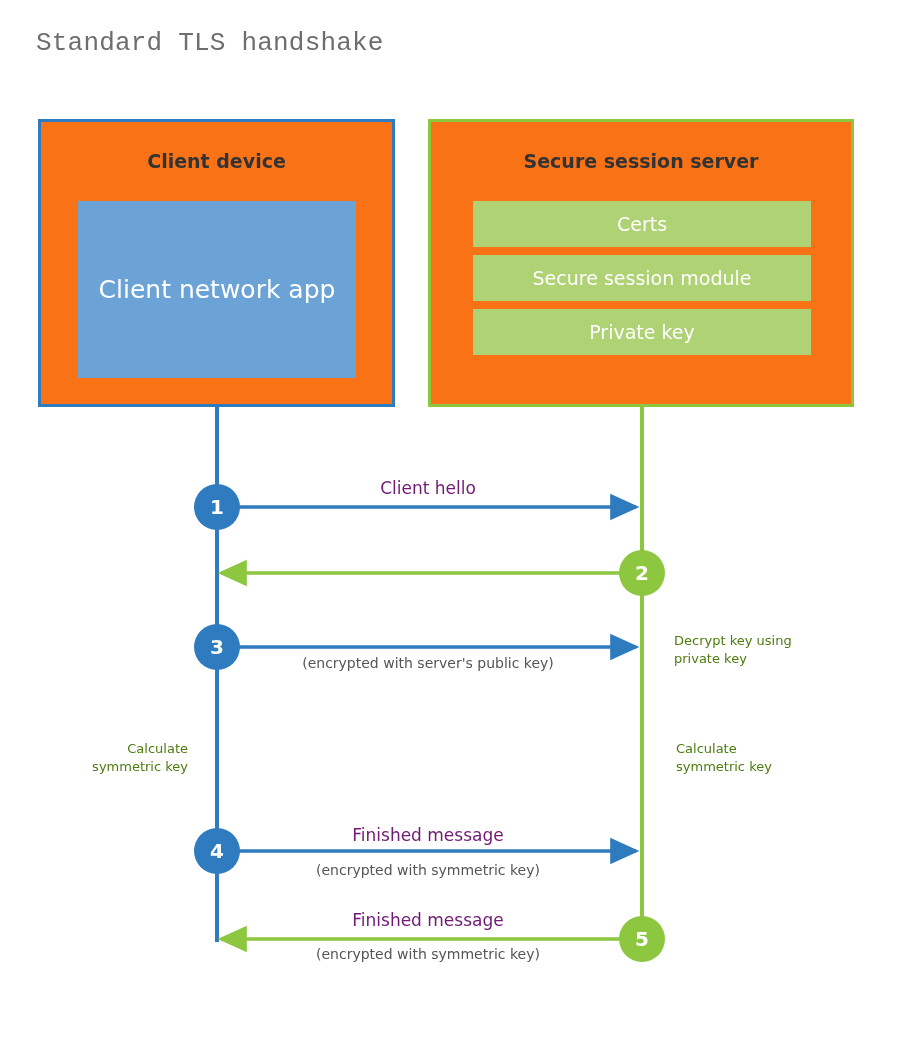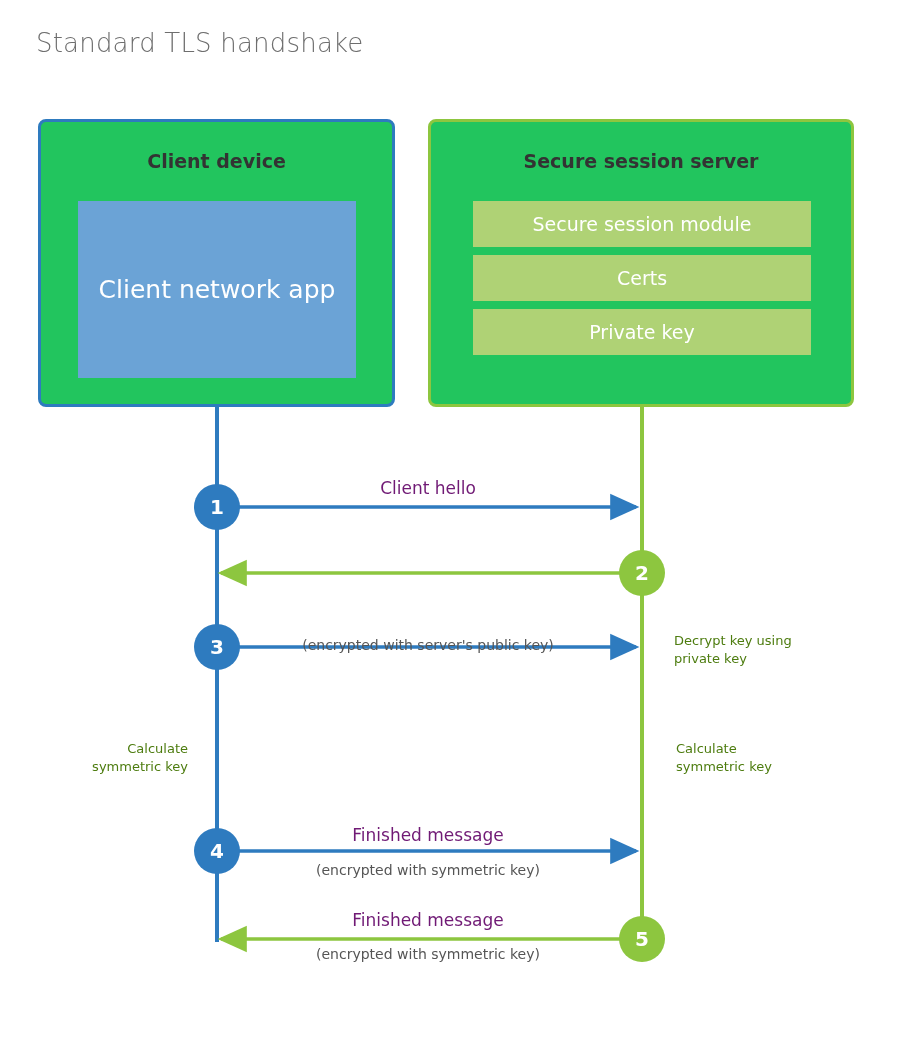--- a/index.html
+++ b/index.html
@@ -27,28 +27,28 @@
   
   .page-title {
     position: absolute;
     left: 36px;
     top: 28px;
     font-size: 26px;
     font-weight: 300;
     letter-spacing: 0.2px;
     color: #6e6e6e;
     white-space: nowrap;
+    font-family: Liberation Mono, monospace;
   }
 
   
   .party-box {
     position: absolute;
-    background: #22c55e;
+    background: #f97316;
     box-sizing: border-box;
-    border-radius: 8px;
   }
   .party-box.client {
     left: 38px;
     top: 119px;
     width: 357px;
     height: 288px;
     border: 3px solid #2E7BBF;
   }
   .party-box.server {
     left: 428px;
@@ -190,22 +190,22 @@
   <div class="page-title">Standard TLS handshake</div>
 
   <div class="party-box client">
     <div class="party-title">Client device</div>
     <div class="client-app">Client network app</div>
   </div>
 
   <div class="party-box server">
     <div class="party-title">Secure session server</div>
     <div class="server-bars">
+      <div class="server-bar">Certs</div>
       <div class="server-bar">Secure session module</div>
-      <div class="server-bar">Certs</div>
       <div class="server-bar">Private key</div>
     </div>
   </div>
 
   <div class="lifeline client-life"></div>
   <div class="lifeline server-life"></div>
 
   <svg id="arrow-layer" viewBox="0 0 900 1058" xmlns="http://www.w3.org/2000/svg">
     <defs>
       <marker id="arrow-blue" markerWidth="9" markerHeight="9" refX="7.6" refY="4.5" orient="auto" markerUnits="strokeWidth">
@@ -226,21 +226,21 @@
 
     <line x1="642" y1="939" x2="221" y2="939" stroke="#8DC63F" stroke-width="3.4" marker-end="url(#arrow-green)"></line>
   </svg>
 
   <div class="step-circle blue" style="left:194px; top:484px;">1</div>
   <div class="msg-label" style="left:278px; top:478px; width:300px;">Client hello</div>
 
   <div class="step-circle green" style="left:619px; top:550px;">2</div>
 
   <div class="step-circle blue" style="left:194px; top:624px;">3</div>
-  <div class="msg-sub" style="left:268px; top:637px; width:320px;">(encrypted with server's public key)</div>
+  <div class="msg-sub" style="left:268px; top:655px; width:320px;">(encrypted with server's public key)</div>
 
   <div class="step-circle blue" style="left:194px; top:828px;">4</div>
   <div class="msg-label" style="left:278px; top:825px; width:300px;">Finished message</div>
   <div class="msg-sub" style="left:278px; top:862px; width:300px;">(encrypted with symmetric key)</div>
 
   <div class="step-circle green" style="left:619px; top:916px;">5</div>
   <div class="msg-label" style="left:278px; top:910px; width:300px;">Finished message</div>
   <div class="msg-sub" style="left:278px; top:946px; width:300px;">(encrypted with symmetric key)</div>
 
   <div class="side-note right-note" style="left:674px; top:632px; width:200px;">Decrypt key using

